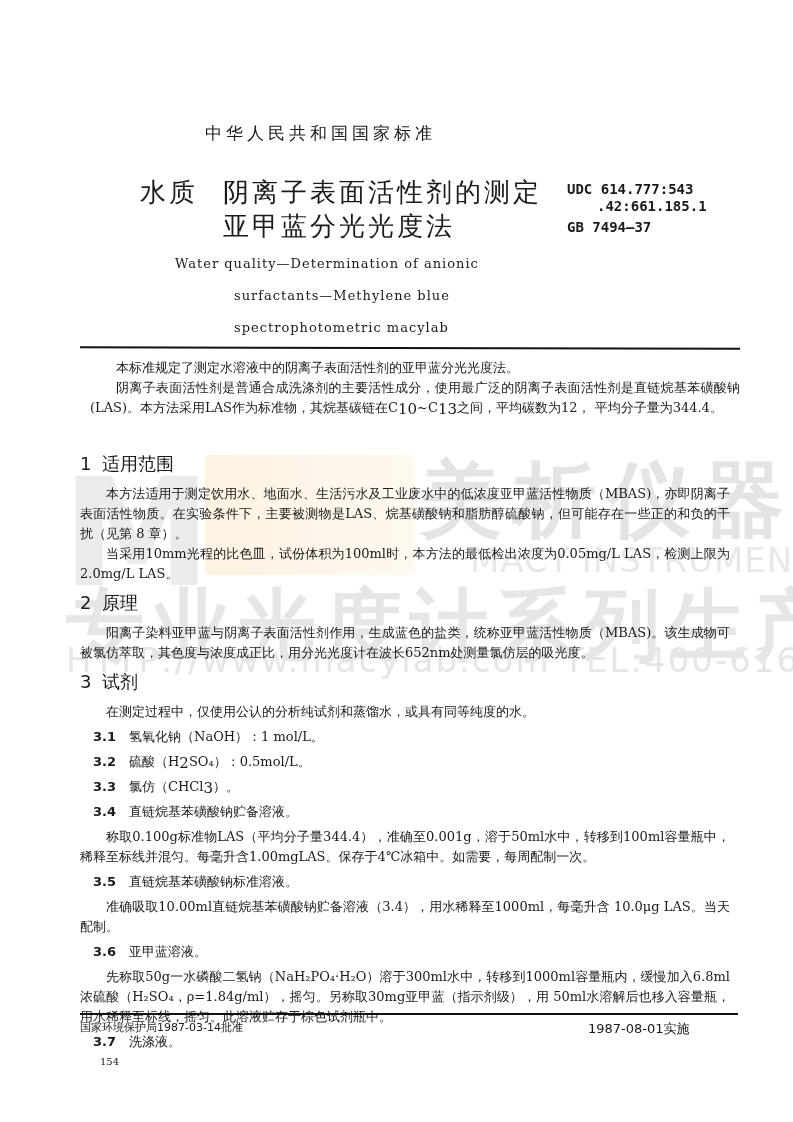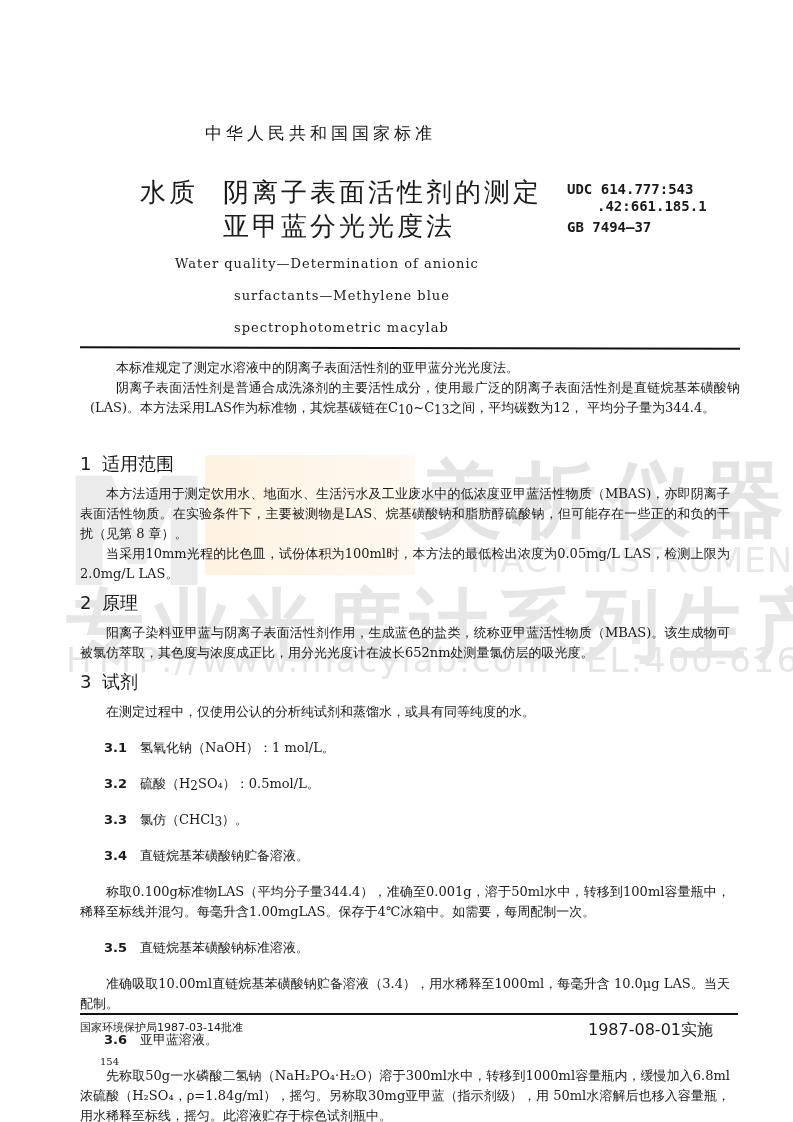--- a/index.html
+++ b/index.html
@@ -25,26 +25,26 @@
   .title-en .ind { padding-left: 59px; margin-top: 12px; }
 
   .rule { left: 80px; height: 2px; background: #111; }
   .rule-top { top: 347px; width: 660px; transform: rotate(0.12deg); }
   .rule-bot { top: 1013px; width: 658px; }
 
   .body { left: 80px; width: 650px; font-size: 13px; line-height: 20px; }
   .p { margin: 0; text-indent: 26px; text-align: justify; }
   .sec-h { font-family: "DejaVu Sans", sans-serif; font-weight: normal; font-size: 18px; margin: 0; }
   .sec-h .num { display: inline-block; width: 22px; }
-  .sub { margin: 16px; padding-left: 8px; }
+  .sub { margin: 5px; padding-left: 8px; }
   .sub .num { font-family: "DejaVu Sans", sans-serif; font-weight: bold; display: inline-block; width: 36px; }
-  sub { font-size: 12px; vertical-align: -2px; line-height: 0; }
+  sub { font-size: 15px; vertical-align: -2px; line-height: 0; }
 
   .foot-left { left: 80px; top: 1020px; font-size: 11px; font-family: "DejaVu Sans", sans-serif; }
-  .foot-right { left: 588px; top: 1020px; font-size: 16px; font-family: "DejaVu Sans", sans-serif; }
+  .foot-right { left: 588px; top: 1020px; font-size: 13px; font-family: "DejaVu Sans", sans-serif; }
   .pagenum { left: 100px; top: 1056px; font-size: 10px; }
 </style>
 </head>
 <body>
 
 <div class="wm wm-orange"></div>
 <div class="wm wm-m">M</div>
 <div class="wm wm-cn1">美析仪器</div>
 <div class="wm wm-en">MACY INSTRUMENT</div>
 <div class="wm wm-cn2">专业光度计系列生产厂家</div>

